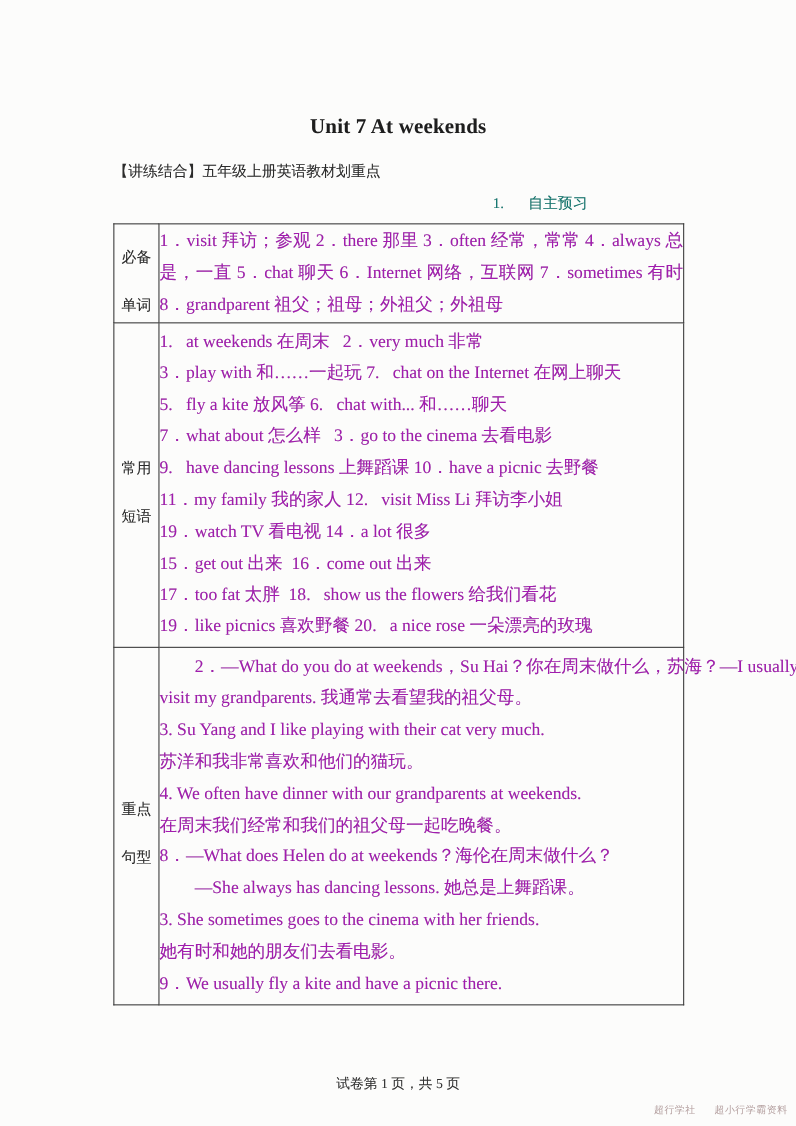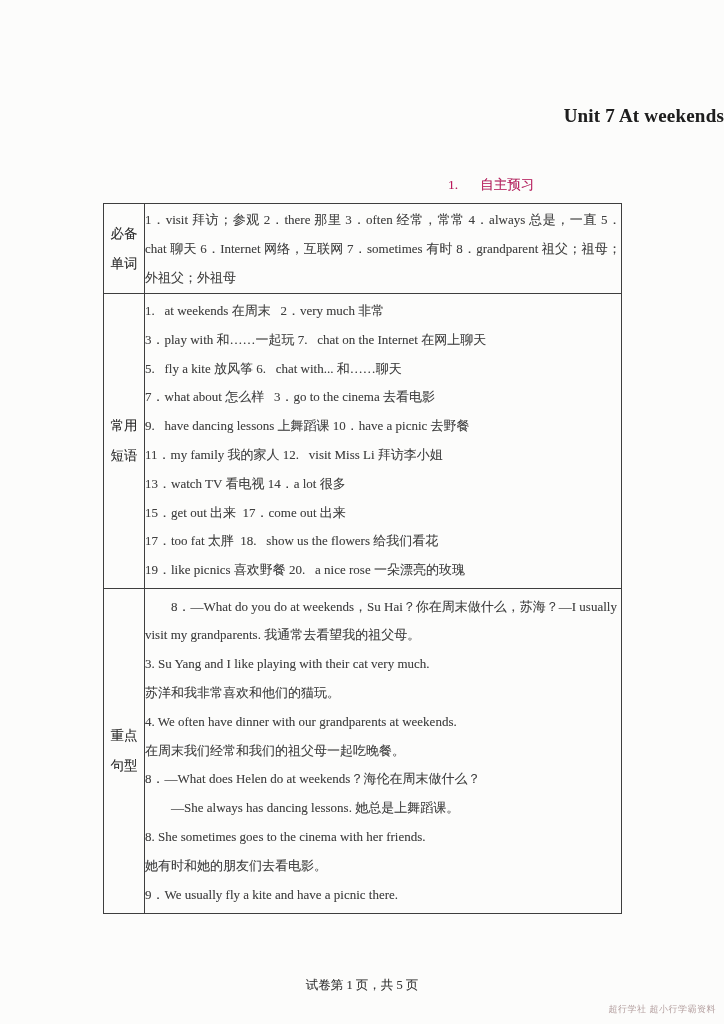--- a/index.html
+++ b/index.html
@@ -16,42 +16,42 @@
     color: #272727;
     overflow: hidden;
     text-shadow: 0 0 0.6px rgba(40,40,40,0.28);
   }
   .title {
     position: absolute;
     top: 103px;
     left: 0;
     width: 724px;
     margin: 0;
-    text-align: right;
+    text-align: center;
     font-size: 19px;
     line-height: 26px;
     font-weight: bold;
     letter-spacing: 0.2px;
     color: #1e1e1e;
   }
   .subtitle {
     position: absolute;
     top: 146px;
     left: 103px;
     font-size: 13.5px;
     line-height: 19px;
     color: #2b2b2b;
   }
   .section-heading {
     position: absolute;
     top: 175px;
     left: 448px;
     font-size: 13.5px;
     line-height: 19px;
-    color: #be185d;
+    color: #0f766e;
   }
   .section-heading .sec-no {
     margin-right: 22px;
   }
   table.prep-table {
     position: absolute;
     top: 203px;
     left: 103px;
     width: 519px;
     border-collapse: collapse;
@@ -63,25 +63,26 @@
     padding: 0;
   }
   .label-cell {
     width: 40px;
     text-align: center;
     font-size: 13.5px;
     color: #2b2b2b;
   }
   .label-line {
     line-height: 30px;
+    margin-top: 14px;
   }
   .content-cell {
     padding: 2px 12px 2px 12px;
-    font-size: 13px;
-    color: #404040;
+    font-size: 16px;
+    color: #a21caf;
   }
   .row-words  { height: 90px; }
   .row-phrases { height: 295px; }
   .row-sentences { height: 325px; }
   .row-words .cell-line {
     line-height: 29.3px;
     text-align: justify;
     white-space: normal;
   }
   .row-phrases .cell-line,
@@ -102,29 +103,30 @@
     position: absolute;
     top: 1003px;
     right: 8px;
     font-family: "Liberation Sans", "DejaVu Sans", sans-serif;
     font-size: 9px;
     color: #b39e9e;
     letter-spacing: 0.5px;
     filter: blur(0.6px);
     text-shadow: none;
   }
-  .watermarks span { }
+  .watermarks span { margin-left: 14px; }
 </style>
 </head>
 <body>
 
 <div class="page">
 
   <h1 class="title">Unit 7 At weekends</h1>
 
+  <div class="subtitle">【讲练结合】五年级上册英语教材划重点</div>
 
   <div class="section-heading">
     <span class="sec-no">1.</span><span>自主预习</span>
   </div>
 
   <table class="prep-table">
     <tbody id="table-body">
         <tr class="row-words">
           <td class="label-cell">
             <div class="label-line">必备</div>
@@ -139,41 +141,41 @@
             <div class="label-line">常用</div>
             <div class="label-line">短语</div>
           </td>
           <td class="content-cell">
             <div class="cell-line">1.   at weekends 在周末   2．very much 非常</div>
             <div class="cell-line">3．play with 和……一起玩 7.   chat on the Internet 在网上聊天</div>
             <div class="cell-line">5.   fly a kite 放风筝 6.   chat with... 和……聊天</div>
             <div class="cell-line">7．what about 怎么样   3．go to the cinema 去看电影</div>
             <div class="cell-line">9.   have dancing lessons 上舞蹈课 10．have a picnic 去野餐</div>
             <div class="cell-line">11．my family 我的家人 12.   visit Miss Li 拜访李小姐</div>
-            <div class="cell-line">13．watch TV 看电视 14．a lot 很多</div>
-            <div class="cell-line">15．get out 出来  17．come out 出来</div>
+            <div class="cell-line">19．watch TV 看电视 14．a lot 很多</div>
+            <div class="cell-line">15．get out 出来  16．come out 出来</div>
             <div class="cell-line">17．too fat 太胖  18.   show us the flowers 给我们看花</div>
             <div class="cell-line">19．like picnics 喜欢野餐 20.   a nice rose 一朵漂亮的玫瑰</div>
           </td>
         </tr>
         <tr class="row-sentences">
           <td class="label-cell">
             <div class="label-line">重点</div>
             <div class="label-line">句型</div>
           </td>
           <td class="content-cell">
-            <div class="cell-line">　　8．—What do you do at weekends，Su Hai？你在周末做什么，苏海？—I usually</div>
+            <div class="cell-line">　　2．—What do you do at weekends，Su Hai？你在周末做什么，苏海？—I usually</div>
             <div class="cell-line">visit my grandparents. 我通常去看望我的祖父母。</div>
             <div class="cell-line">3. Su Yang and I like playing with their cat very much.</div>
             <div class="cell-line">苏洋和我非常喜欢和他们的猫玩。</div>
             <div class="cell-line">4. We often have dinner with our grandparents at weekends.</div>
             <div class="cell-line">在周末我们经常和我们的祖父母一起吃晚餐。</div>
             <div class="cell-line">8．—What does Helen do at weekends？海伦在周末做什么？</div>
             <div class="cell-line">　　—She always has dancing lessons. 她总是上舞蹈课。</div>
-            <div class="cell-line">8. She sometimes goes to the cinema with her friends.</div>
+            <div class="cell-line">3. She sometimes goes to the cinema with her friends.</div>
             <div class="cell-line">她有时和她的朋友们去看电影。</div>
             <div class="cell-line">9．We usually fly a kite and have a picnic there.</div>
           </td>
         </tr>
       </tbody>
   </table>
 
   <div class="footer">试卷第 1 页，共 5 页</div>
 
   <div class="watermarks">

